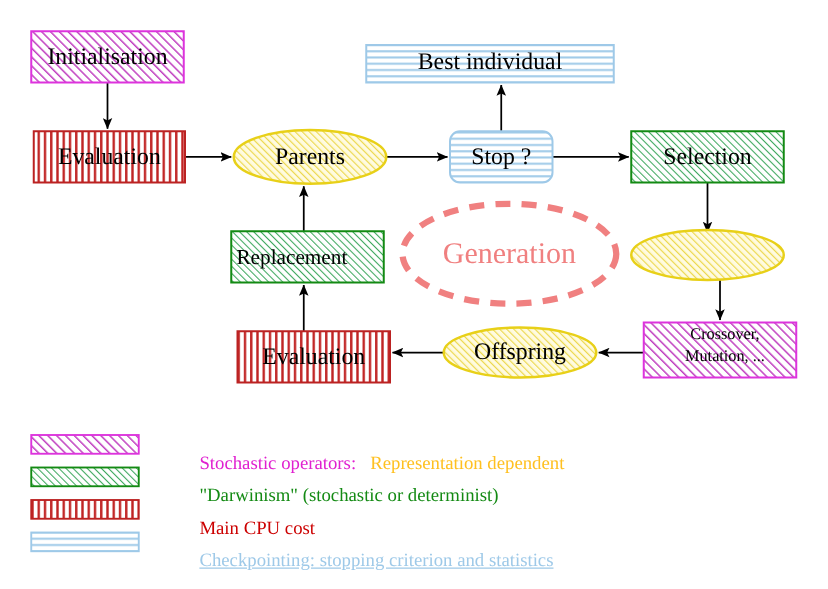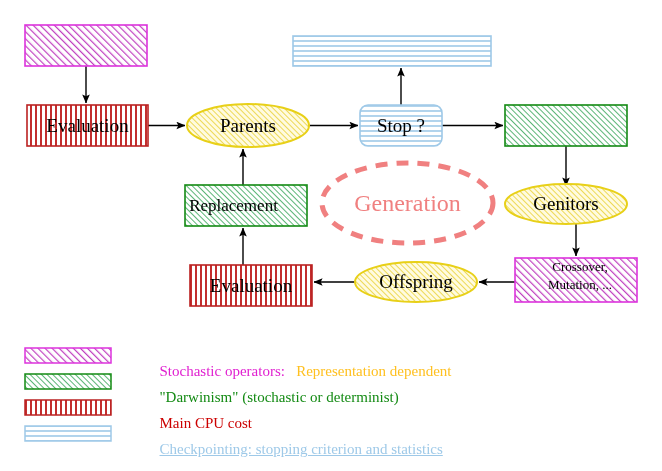--- a/index.html
+++ b/index.html
@@ -135,30 +135,32 @@
     <rect x="185" y="185" width="122" height="41" fill="url(#hatch-green)" stroke="#138a13" stroke-width="1.6"></rect>
 
     <g>
       <rect x="25" y="348" width="86" height="15" fill="url(#hatch-magenta)" stroke="#dd33dd" stroke-width="1.5"></rect>
       <rect x="25" y="374" width="86" height="15" fill="url(#hatch-green)" stroke="#138a13" stroke-width="1.5"></rect>
       <rect x="25" y="400" width="86" height="15" fill="url(#hatch-red)" stroke="#bb2222" stroke-width="1.5"></rect>
       <rect x="25" y="426" width="86" height="15" fill="url(#hatch-blue)" stroke="#9ec9e8" stroke-width="1.5"></rect>
     </g>
   </svg>
 
+  <div class="node-label lbl-big" style="left:25px; top:25px; width:122px; height:41px;">Initialisation</div>
 
   <div class="node-label lbl-big" style="left:27px; top:105px; width:121px; height:41px;">Evaluation</div>
 
   <div class="node-label lbl-big" style="left:187px; top:104px; width:122px; height:43px;">Parents</div>
 
+  <div class="node-label lbl-big" style="left:293px; top:34px; width:198px; height:32px;">Best individual</div>
 
   <div class="node-label lbl-big" style="left:360px; top:105px; width:82px; height:41px;">Stop ?</div>
 
+  <div class="node-label lbl-big" style="left:505px; top:105px; width:122px; height:41px;">Selection</div>
 
-  <div class="node-label lbl-big" style="left:505px; top:184px; width:122px; height:40px;">Genitors</div>
 
   <div class="node-label lbl-small" style="left:519px; top:258px; width:122px; height:36px; line-height:1.35;">Crossover,
 Mutation, ...</div>
 
   <div class="node-label lbl-big" style="left:355px; top:262px; width:122px; height:40px;">Offspring</div>
 
   <div class="node-label lbl-big" style="left:190px; top:265px; width:122px; height:41px;">Evaluation</div>
 
   <div class="node-label lbl-med" style="left:185px; top:185px; width:97px; height:41px;">Replacement</div>
 

